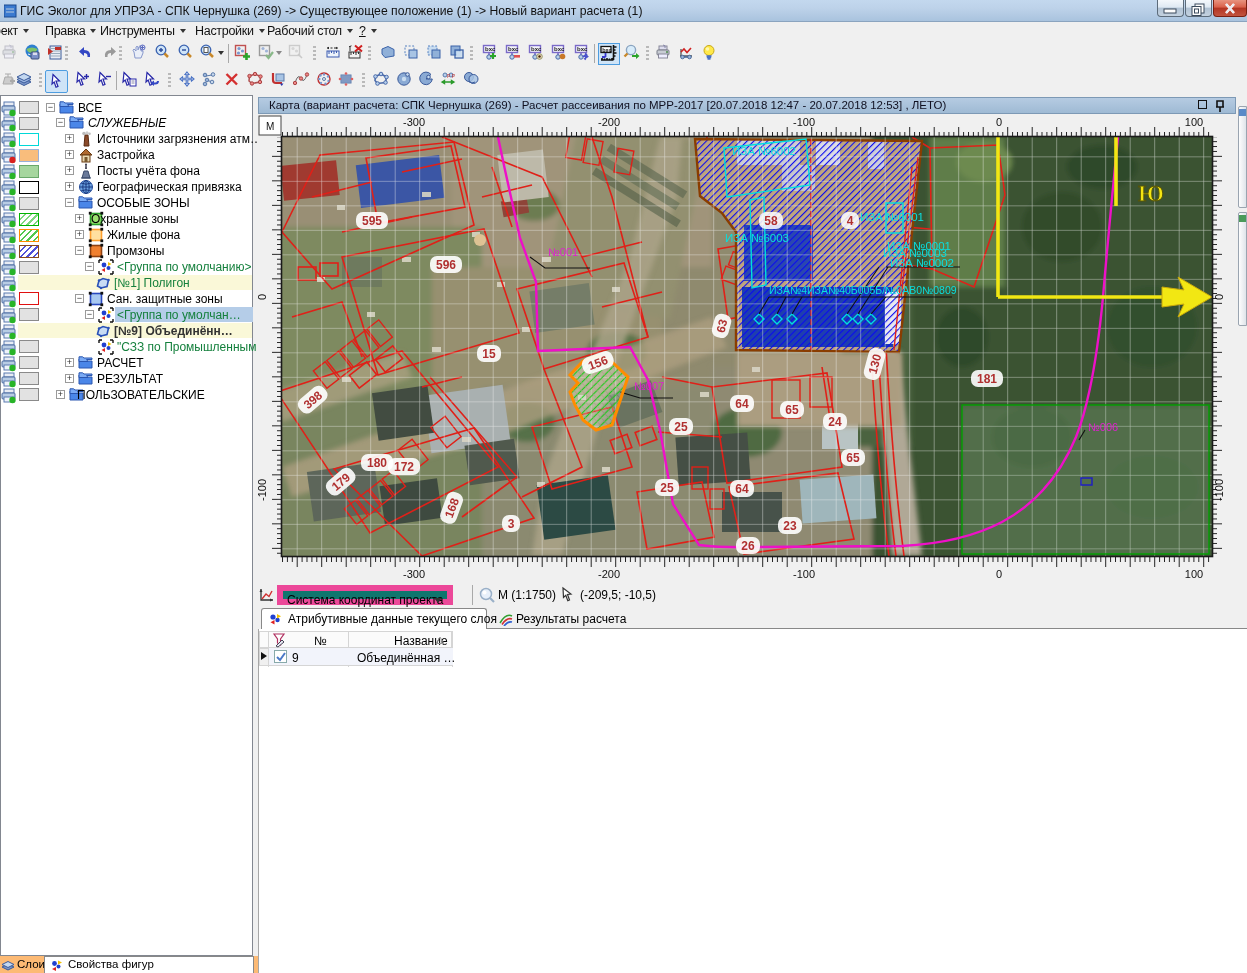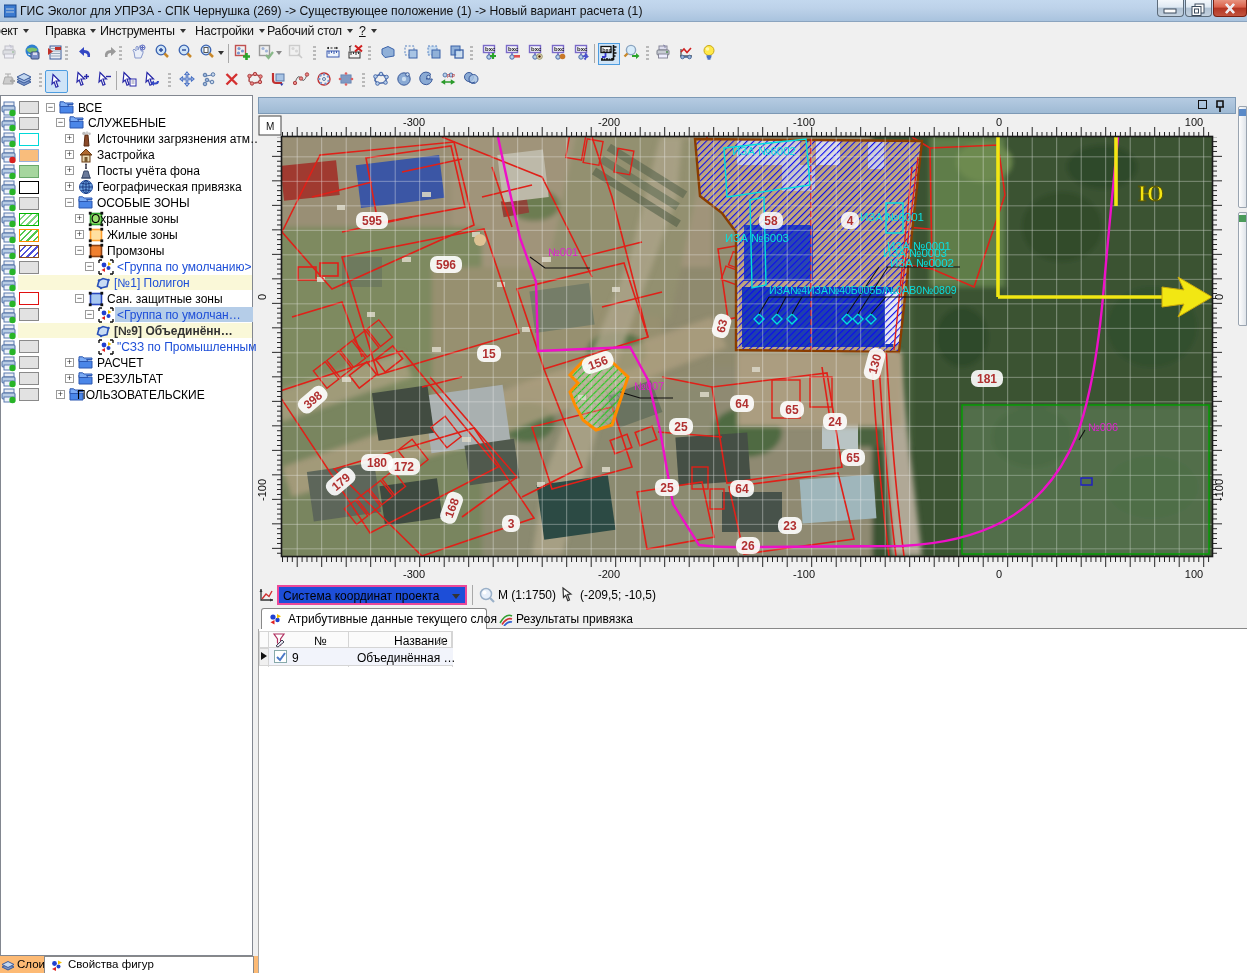--- a/index.html
+++ b/index.html
@@ -14,29 +14,29 @@
 .mcar{display:inline-block;width:0;height:0;border-left:3.5px solid transparent;border-right:3.5px solid transparent;border-top:4px solid #333;vertical-align:2px;margin-left:5px}
 
 .tbar{left:0;width:1247px;height:27px;background:#f0f0f0}
 .tico{position:absolute;top:3px;width:18px;height:18px}
 .grip{position:absolute;top:5px;width:5px;height:16px;background-image:repeating-linear-gradient(#b9b9b9 0 2px,#f0f0f0 2px 4px);background-size:3px 100%;background-repeat:no-repeat}
 .tsep{position:absolute;top:3px;width:1px;height:19px;background:#a9a9a9}
 .pressed{border:1px solid #4e9de0;background:#cfe4f7;border-radius:2px}
 
 #treebox{left:0;top:95px;width:253px;height:861px;background:#fff;border:1px solid #828790}
 .trow{position:absolute;font-size:12px;color:#000;white-space:nowrap}
-.gray{color:#1d4ed8}
+.gray{color:#15803d}
 .sw{position:absolute;left:18px;width:20px;height:13px;background:#e3e3e3;border:1px solid #8a8a8a}
 .exp{position:absolute;width:9px;height:9px;border:1px solid #9a9a9a;background:#fff;font-size:9px;line-height:7px;text-align:center;color:#333}
 
 #maptitle{left:258px;top:97px;width:978px;height:17px;background:linear-gradient(#b5cbe2,#9fbad4);border:1px solid #7d99b5;font-size:11.5px;color:#101020}
 #mapbody{left:258px;top:114px;width:978px;height:469px;background:#f0f0f0}
 
 #coordbar{left:258px;top:583px;width:989px;height:25px;background:#f0f0f0}
-#combo{left:19px;top:2px;width:190px;height:20px;background:#1d4ed8;border:2px solid #ec4899;font-size:12px}
+#combo{left:19px;top:2px;width:176px;height:20px;background:#0f766e;border:6px solid #ec4899;font-size:12px}
 #tabsrow{left:258px;top:608px;width:989px;height:21px;background:#f0f0f0}
 #tablearea{left:258px;top:629px;width:989px;height:344px;background:#fff;border-left:1px solid #a7a7a7}
 
 #rstrip{left:1238px;top:97px;width:9px;height:511px;background:#f0f0f0}
 .vtab{position:absolute;left:0;width:9px;background:linear-gradient(90deg,#fdfdfd,#dfe4ea);border:1px solid #9aa4b0;border-radius:2px 0 0 2px}
 
 #bltabs{left:0;top:956px;width:258px;height:29px;background:#fdba74;font-size:12px}
 </style></head>
 <body>
 <div class="abs" id="titlebar"></div>
@@ -496,21 +496,21 @@
 <rect x="2" y="6" width="13" height="6" rx="1" fill="#b8cce4" stroke="#4a6aa0"></rect>
 <rect x="4" y="10" width="10" height="5" fill="#eef2fa" stroke="#5a7ab0"></rect>
 <circle cx="12.5" cy="13" r="3.2" fill="#28b428"></circle>
     </svg>
 <span class="sw" style="top:20.95px;background:#e2e2e2;border:1px solid #8a8a8a"></span>
 <span class="exp" style="left:55px;top:22.45px">−</span>
 <svg class="abs" style="left:68px;top:19.45px;width:17px;height:16px">
       <path d="M1 4 L1 13 L14 13 L14 6 L7 6 L5.5 4 Z" fill="#4a86e8" stroke="#2a56b0"></path>
       <path d="M1 6.5 L10 6.5 L8.5 4.5 L14 4.5 L14 3 L6 3 L4.5 1.8 L1 1.8 Z" fill="#7aaaf4" stroke="#2a56b0"></path>
     </svg>
-<span class="trow" style="left:87px;top:20.45px;">СЛУЖЕБНЫЕ</span>
+<span class="trow" style="left:87px;top:20.45px;font-style:italic;">СЛУЖЕБНЫЕ</span>
 <svg class="abs" style="left:-1px;top:35.4px;width:18px;height:17px">
 <rect x="4" y="2" width="10" height="4" fill="#e8ecf4" stroke="#5a7ab0"></rect>
 <rect x="2" y="6" width="13" height="6" rx="1" fill="#b8cce4" stroke="#4a6aa0"></rect>
 <rect x="4" y="10" width="10" height="5" fill="#eef2fa" stroke="#5a7ab0"></rect>
 <circle cx="12.5" cy="13" r="3.2" fill="#28b428"></circle>
     </svg>
 <span class="sw" style="top:36.9px;background:#fff;border:1px solid #00d8d8"></span>
 <span class="exp" style="left:64px;top:38.4px">+</span>
 <svg class="abs" style="left:77px;top:35.4px;width:17px;height:16px">
       <path d="M6 15 L7 4 L10 4 L11 15 Z" fill="#8a4a2a" stroke="#5a2a10"></path>
@@ -603,21 +603,21 @@
 <span class="exp" style="left:74px;top:134.1px">+</span>
 <svg class="abs" style="left:87px;top:131.1px;width:17px;height:16px">
       <rect x="2.5" y="2.5" width="11" height="11" fill="#ffe0a0" stroke="#ffa030" stroke-width="1.6"></rect>
       <g fill="#111">
         <rect x="0.8" y="0.8" width="2.8" height="2.8"></rect>
         <rect x="12.4" y="0.8" width="2.8" height="2.8"></rect>
         <rect x="0.8" y="12.4" width="2.8" height="2.8"></rect>
         <rect x="12.4" y="12.4" width="2.8" height="2.8"></rect>
       </g>
     </svg>
-<span class="trow" style="left:106px;top:132.1px;">Жилые зоны</span>
+<span class="trow" style="left:106px;top:132.1px;">Жилые фона</span>
 <svg class="abs" style="left:-1px;top:147.04999999999998px;width:18px;height:17px">
 <rect x="4" y="2" width="10" height="4" fill="#e8ecf4" stroke="#5a7ab0"></rect>
 <rect x="2" y="6" width="13" height="6" rx="1" fill="#b8cce4" stroke="#4a6aa0"></rect>
 <rect x="4" y="10" width="10" height="5" fill="#eef2fa" stroke="#5a7ab0"></rect>
 <circle cx="12.5" cy="13" r="3.2" fill="#28b428"></circle>
     </svg>
 <span class="sw" style="top:148.54999999999998px;background:repeating-linear-gradient(135deg,#fff 0 3px,#5050d8 3px 4.5px);border:1px solid #8a4a1a"></span>
 <span class="exp" style="left:74px;top:150.04999999999998px">−</span>
 <svg class="abs" style="left:87px;top:147.04999999999998px;width:17px;height:16px">
       <rect x="2.5" y="2.5" width="11" height="11" fill="#f08030" stroke="#904010" stroke-width="1.6"></rect>
@@ -759,20 +759,21 @@
     </svg>
 <span class="sw" style="top:292.09999999999997px;background:#e2e2e2;border:1px solid #8a8a8a"></span>
 <span class="exp" style="left:55px;top:293.59999999999997px">+</span>
 <svg class="abs" style="left:68px;top:290.59999999999997px;width:17px;height:16px">
       <path d="M1 4 L1 13 L14 13 L14 6 L7 6 L5.5 4 Z" fill="#4a86e8" stroke="#2a56b0"></path>
       <path d="M1 6.5 L10 6.5 L8.5 4.5 L14 4.5 L14 3 L6 3 L4.5 1.8 L1 1.8 Z" fill="#7aaaf4" stroke="#2a56b0"></path>
     </svg>
 <span class="trow" style="left:76px;top:291.59999999999997px;">ПОЛЬЗОВАТЕЛЬСКИЕ</span>
 </div>
 <div class="abs" id="maptitle">
+    <span style="position:absolute;left:10px;top:1px">Карта (вариант расчета: СПК Чернушка (269) - Расчет рассеивания по МРР-2017 [20.07.2018 12:47 - 20.07.2018 12:53] , ЛЕТО)</span>
 <span style="position:absolute;right:28px;top:2px;width:9px;height:9px;border:1px solid #111"></span>
 <svg style="position:absolute;right:9px;top:2px;width:12px;height:13px">
       <path d="M3 1 H9 V7 H3 Z M2 7 H10 M6 7 V12" stroke="#111" fill="none" stroke-width="1.6"></path>
     </svg>
 </div>
 <div class="abs" id="mapbody">
 <svg width="978" height="469" font-family="Liberation Sans, sans-serif">
 <defs>
 <pattern id="grid" x="14.7" y="19.35" width="24.5" height="24.5" patternUnits="userSpaceOnUse">
 <path d="M0 0H24.5M0 0V24.5" stroke="#f5f5f5" stroke-width="1.1" fill="none"></path>
@@ -1195,21 +1196,21 @@
       <circle cx="9.5" cy="8" r="2.2" fill="#2040d0"></circle>
       <path d="M9 2 l4 2.2 l-4 2.2 Z" fill="#f0c000"></path>
       <path d="M6.5 12.5 l-4 -2.2 l4 -2.2 Z" fill="#e02020"></path>
     </svg>
 <span class="abs" style="left:30px;top:4px;font-size:12px">Атрибутивные данные текущего слоя</span>
 <svg class="abs" style="left:240px;top:4px;width:16px;height:14px">
       <path d="M2 11 Q8 1 14 4" stroke="#30a030" fill="none" stroke-width="1.6"></path>
       <path d="M4 12.5 Q9 5 14 7" stroke="#d03030" fill="none" stroke-width="1.6"></path>
       <path d="M6 14 Q10 9 14 10" stroke="#3060d0" fill="none" stroke-width="1.6"></path>
     </svg>
-<span class="abs" style="left:258px;top:4px;font-size:12px">Результаты привязка</span>
+<span class="abs" style="left:258px;top:4px;font-size:12px">Результаты расчета</span>
 <span class="abs" style="left:229px;top:20px;width:760px;height:1px;background:#888"></span>
 </div>
 <div class="abs" id="tablearea">
 <div class="abs" style="left:0px;top:2px;width:193px;height:17px;background:#fbfbfb;border:1px solid #d5d5d5"></div>
 <span class="abs" style="left:9px;top:2px;width:1px;height:36px;background:#d5d5d5"></span>
 <span class="abs" style="left:89px;top:2px;width:1px;height:36px;background:#d5d5d5"></span>
 <span class="abs" style="left:193px;top:2px;width:1px;height:36px;background:#d5d5d5"></span>
 <svg class="abs" style="left:12px;top:3px;width:16px;height:16px">
       <path d="M3 2 H13 L9.5 7 V13 L6.5 11 V7 Z" fill="#fff" stroke="#b03060" stroke-width="1.2"></path>
       <path d="M5 14 L11 8 L13 10 L7 15 Z" fill="#e8e8f4" stroke="#445"></path>

